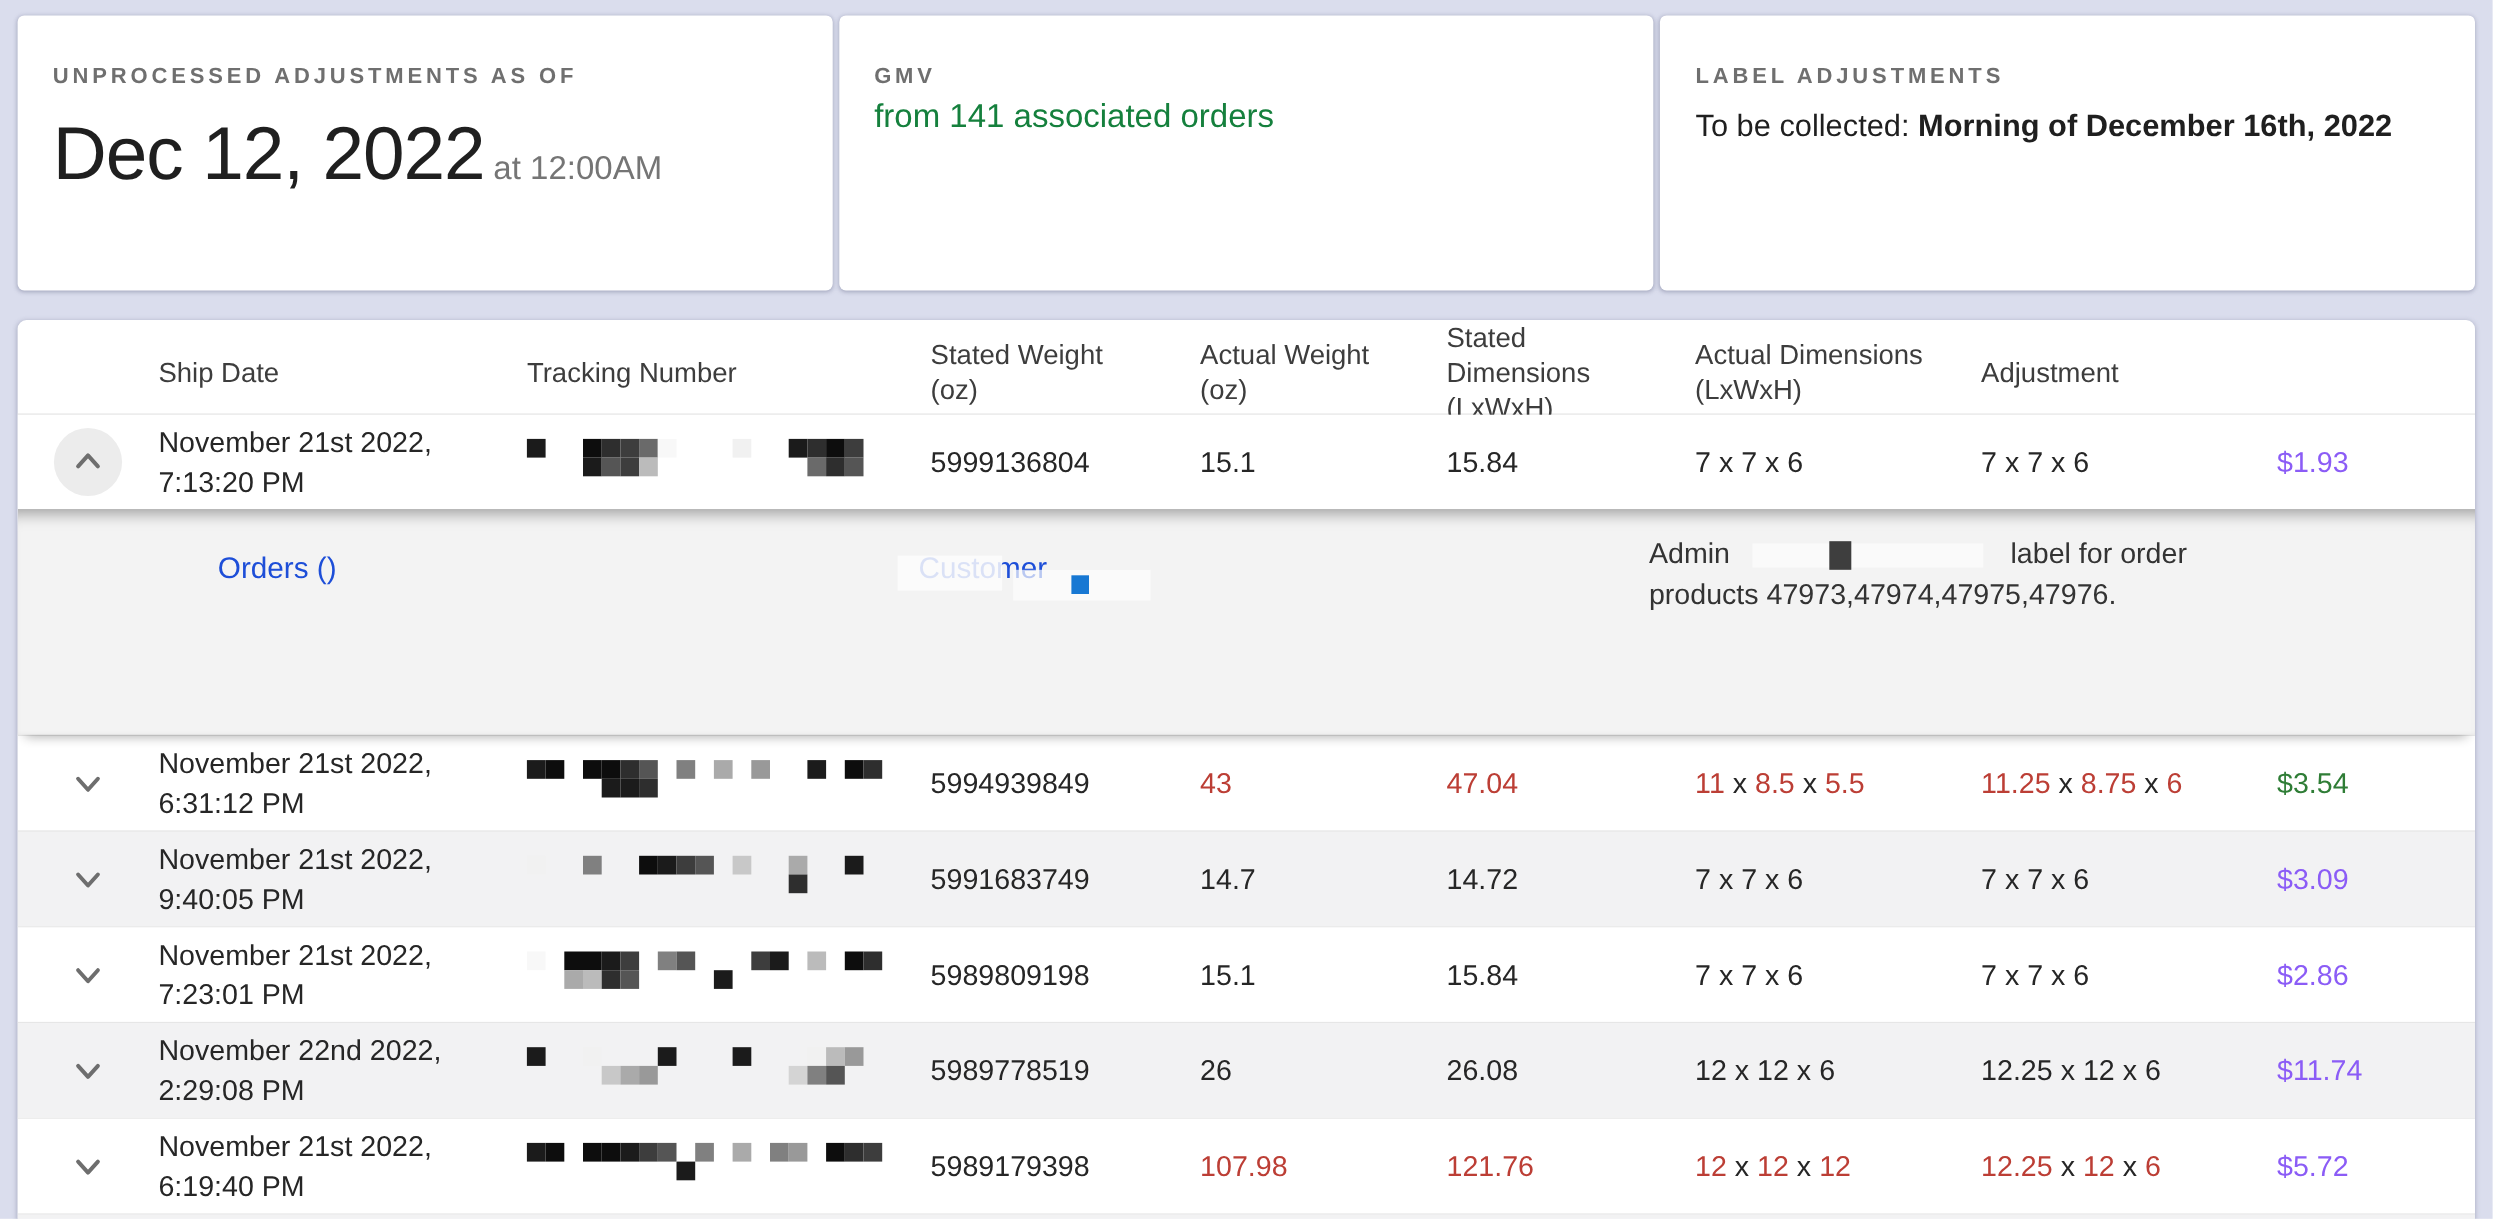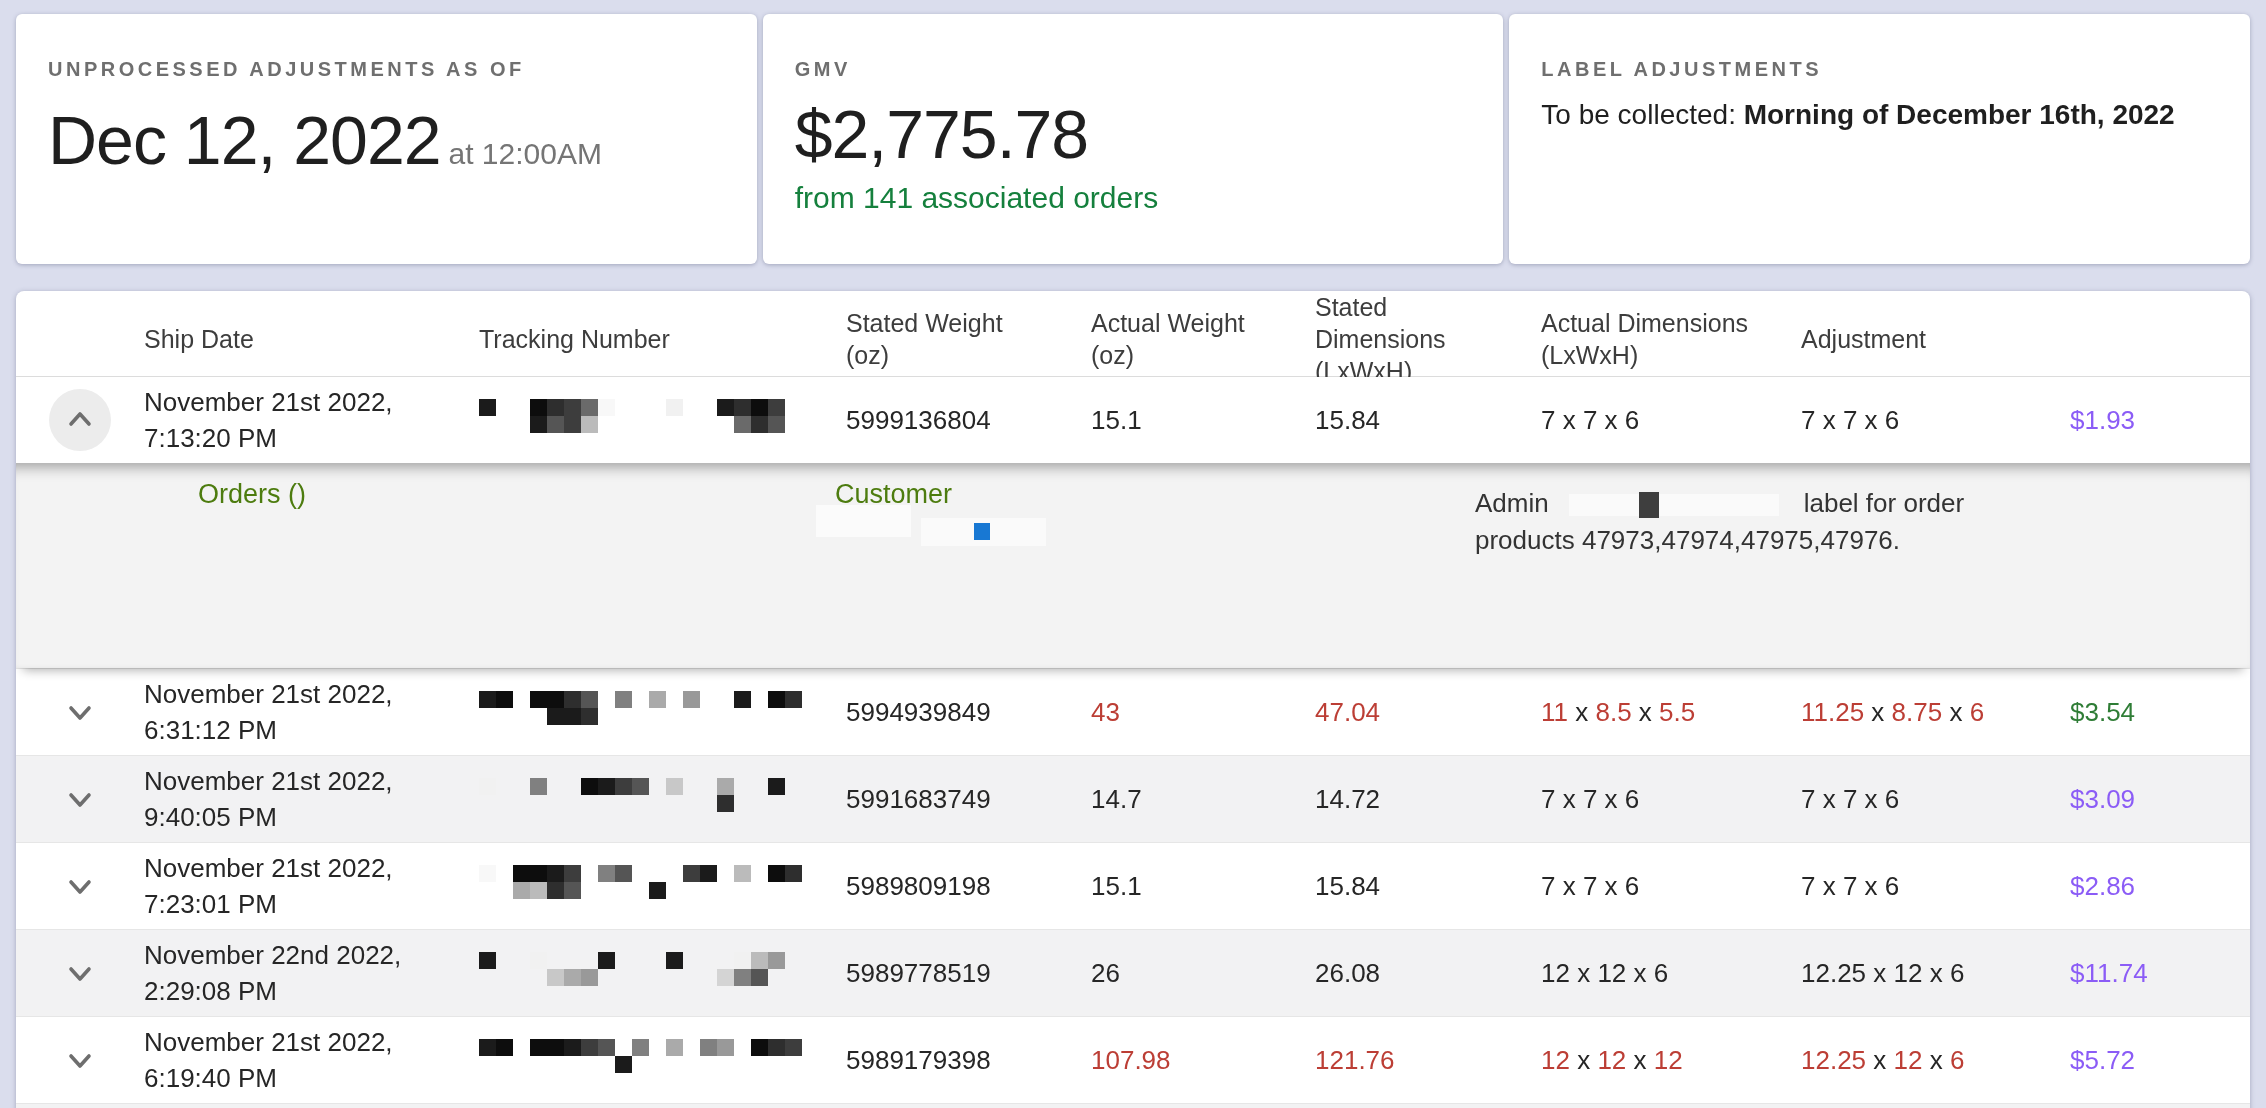--- a/index.html
+++ b/index.html
@@ -65,26 +65,26 @@
   .mrow span{width:17px;height:17px;display:inline-block;}
 
   
   .detail-panel{
     position:relative;height:205px;background:#f3f3f3;
     box-shadow:inset 0 16px 14px -12px rgba(0,0,0,.35),
                inset 0 -3px 6px -5px rgba(0,0,0,.12),
                0 9px 10px -7px rgba(0,0,0,.32);
     z-index:2;
   }
-  .panel-h{position:absolute;top:16px;font-size:27px;color:#4d7c0f;}
+  .panel-h{position:absolute;top:38px;font-size:27px;color:#1d4ed8;}
   .h-orders{left:182px;}
   .h-customer{left:819px;}
   .log-block{position:absolute;left:1459px;top:22px;width:640px;}
   .log-heading{font-size:27px;color:#858585;}
-  .log-line{font-size:26px;color:#333;line-height:37px;display:flex;align-items:center;}
+  .log-line{font-size:26px;color:#333;line-height:37px;display:flex;align-items:center;margin-left:24px;}
   .log-line.second{display:block;}
   .redact-gap{display:inline-block;width:255px;height:28px;position:relative;}
   .redact-gap .blk{position:absolute;left:90px;top:2px;width:20px;height:26px;background:#3e3e3e;}
   .redact-gap .faint{position:absolute;left:20px;top:4px;width:210px;height:22px;background:rgba(255,255,255,.55);}
   .cust-faint1{position:absolute;left:800px;top:42px;width:95px;height:32px;background:rgba(252,252,252,.85);}
   .cust-faint2{position:absolute;left:905px;top:55px;width:125px;height:28px;background:rgba(252,252,252,.7);}
   .link-sq{position:absolute;left:958px;top:60px;width:16px;height:17px;background:#1878d3;cursor:pointer;}
   .partial-row{height:12px;background:#f2f2f3;border-top:1px solid #e6e6e6;}
 </style>
 </head>
@@ -94,23 +94,20 @@
   <section class="card">
     <div class="card-label">UNPROCESSED ADJUSTMENTS AS OF</div>
     <div class="big-line">
       <span class="big-value">Dec 12, 2022</span>
       <span class="big-suffix">at 12:00AM</span>
     </div>
   </section>
 
   <section class="card">
     <div class="card-label">GMV</div>
-    <div class="big-line" style="margin-top:14px;">
-      <span class="big-value">$2,775.78</span>
-    </div>
     <div class="card-sub">from 141 associated orders</div>
   </section>
 
   <section class="card">
     <div class="card-label">LABEL ADJUSTMENTS</div>
     <div class="collect-line"><span>To be collected: </span><b>Morning of December 16th, 2022</b></div>
   </section>
 </div>
 
 <div class="table-card">

